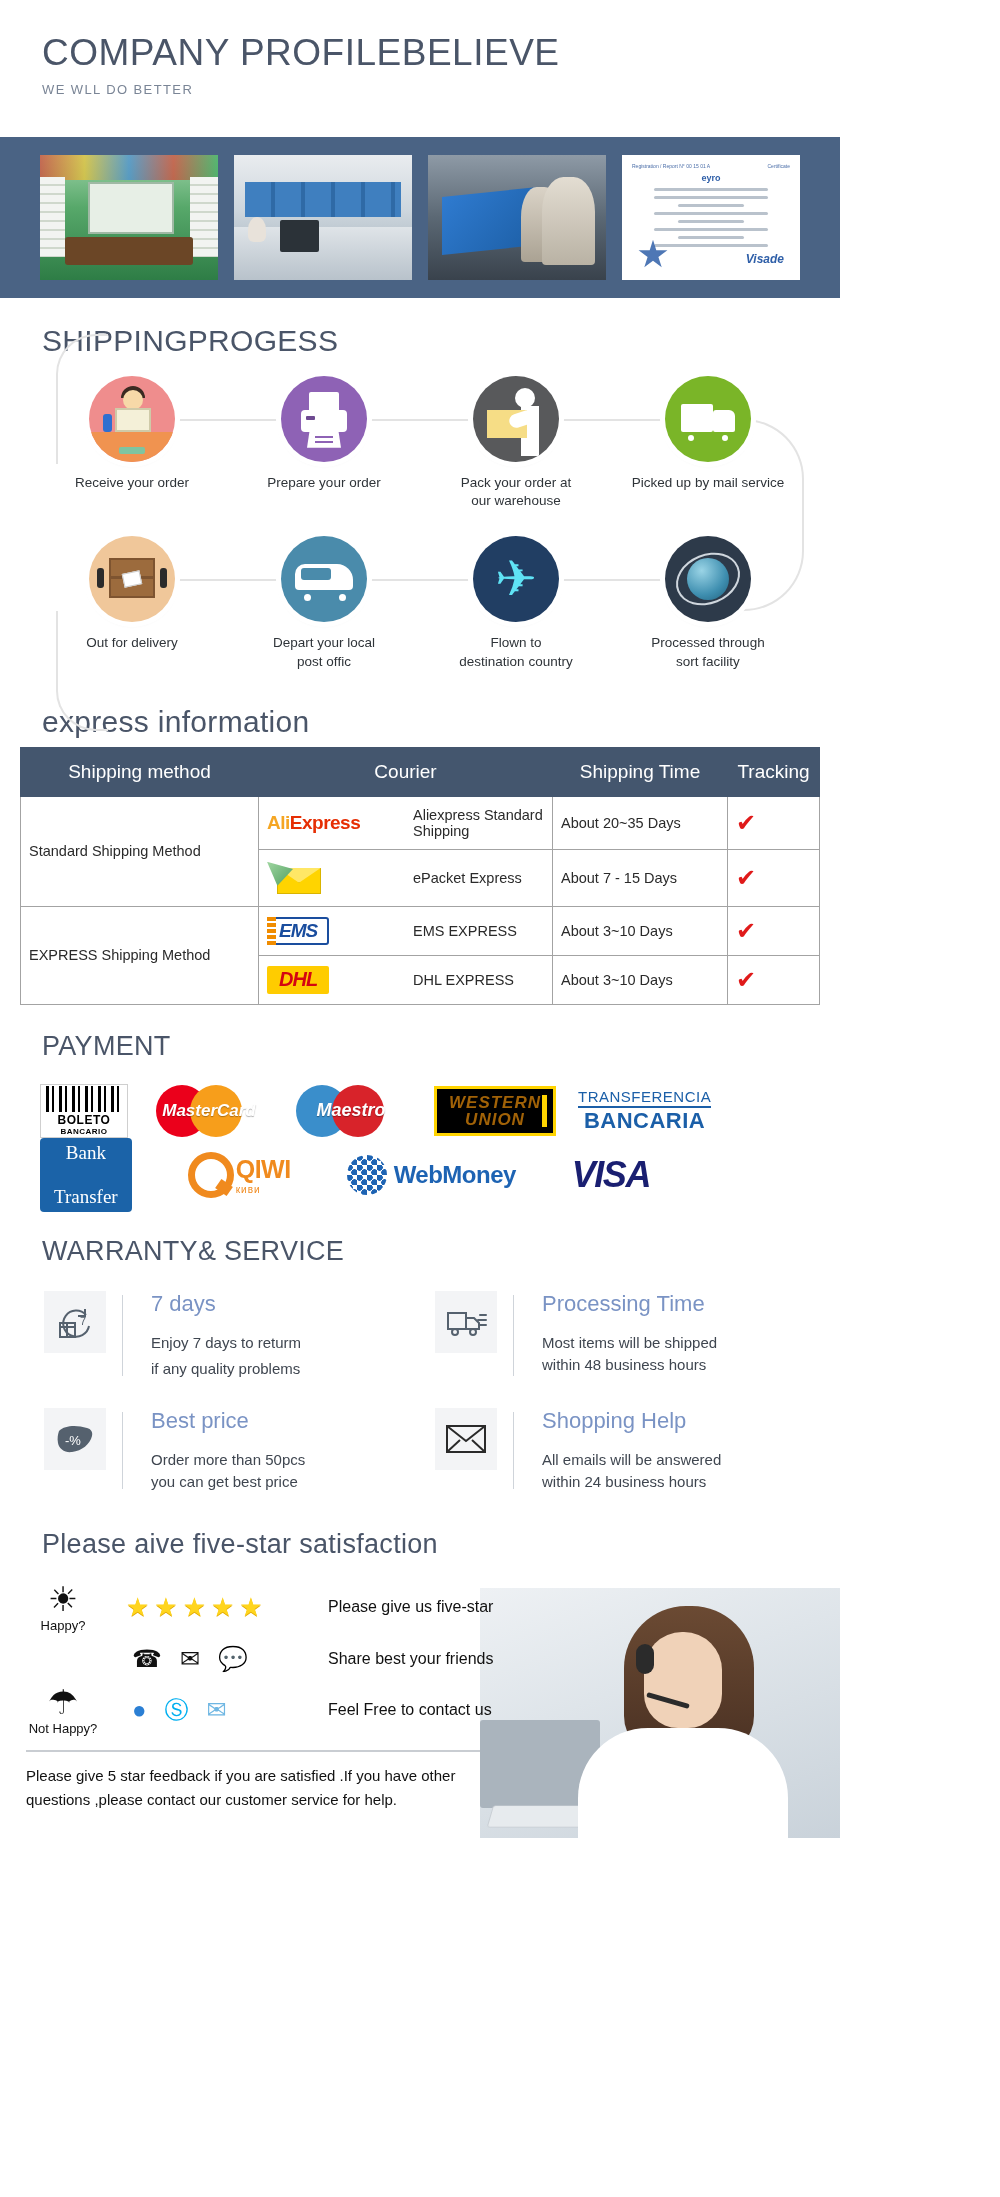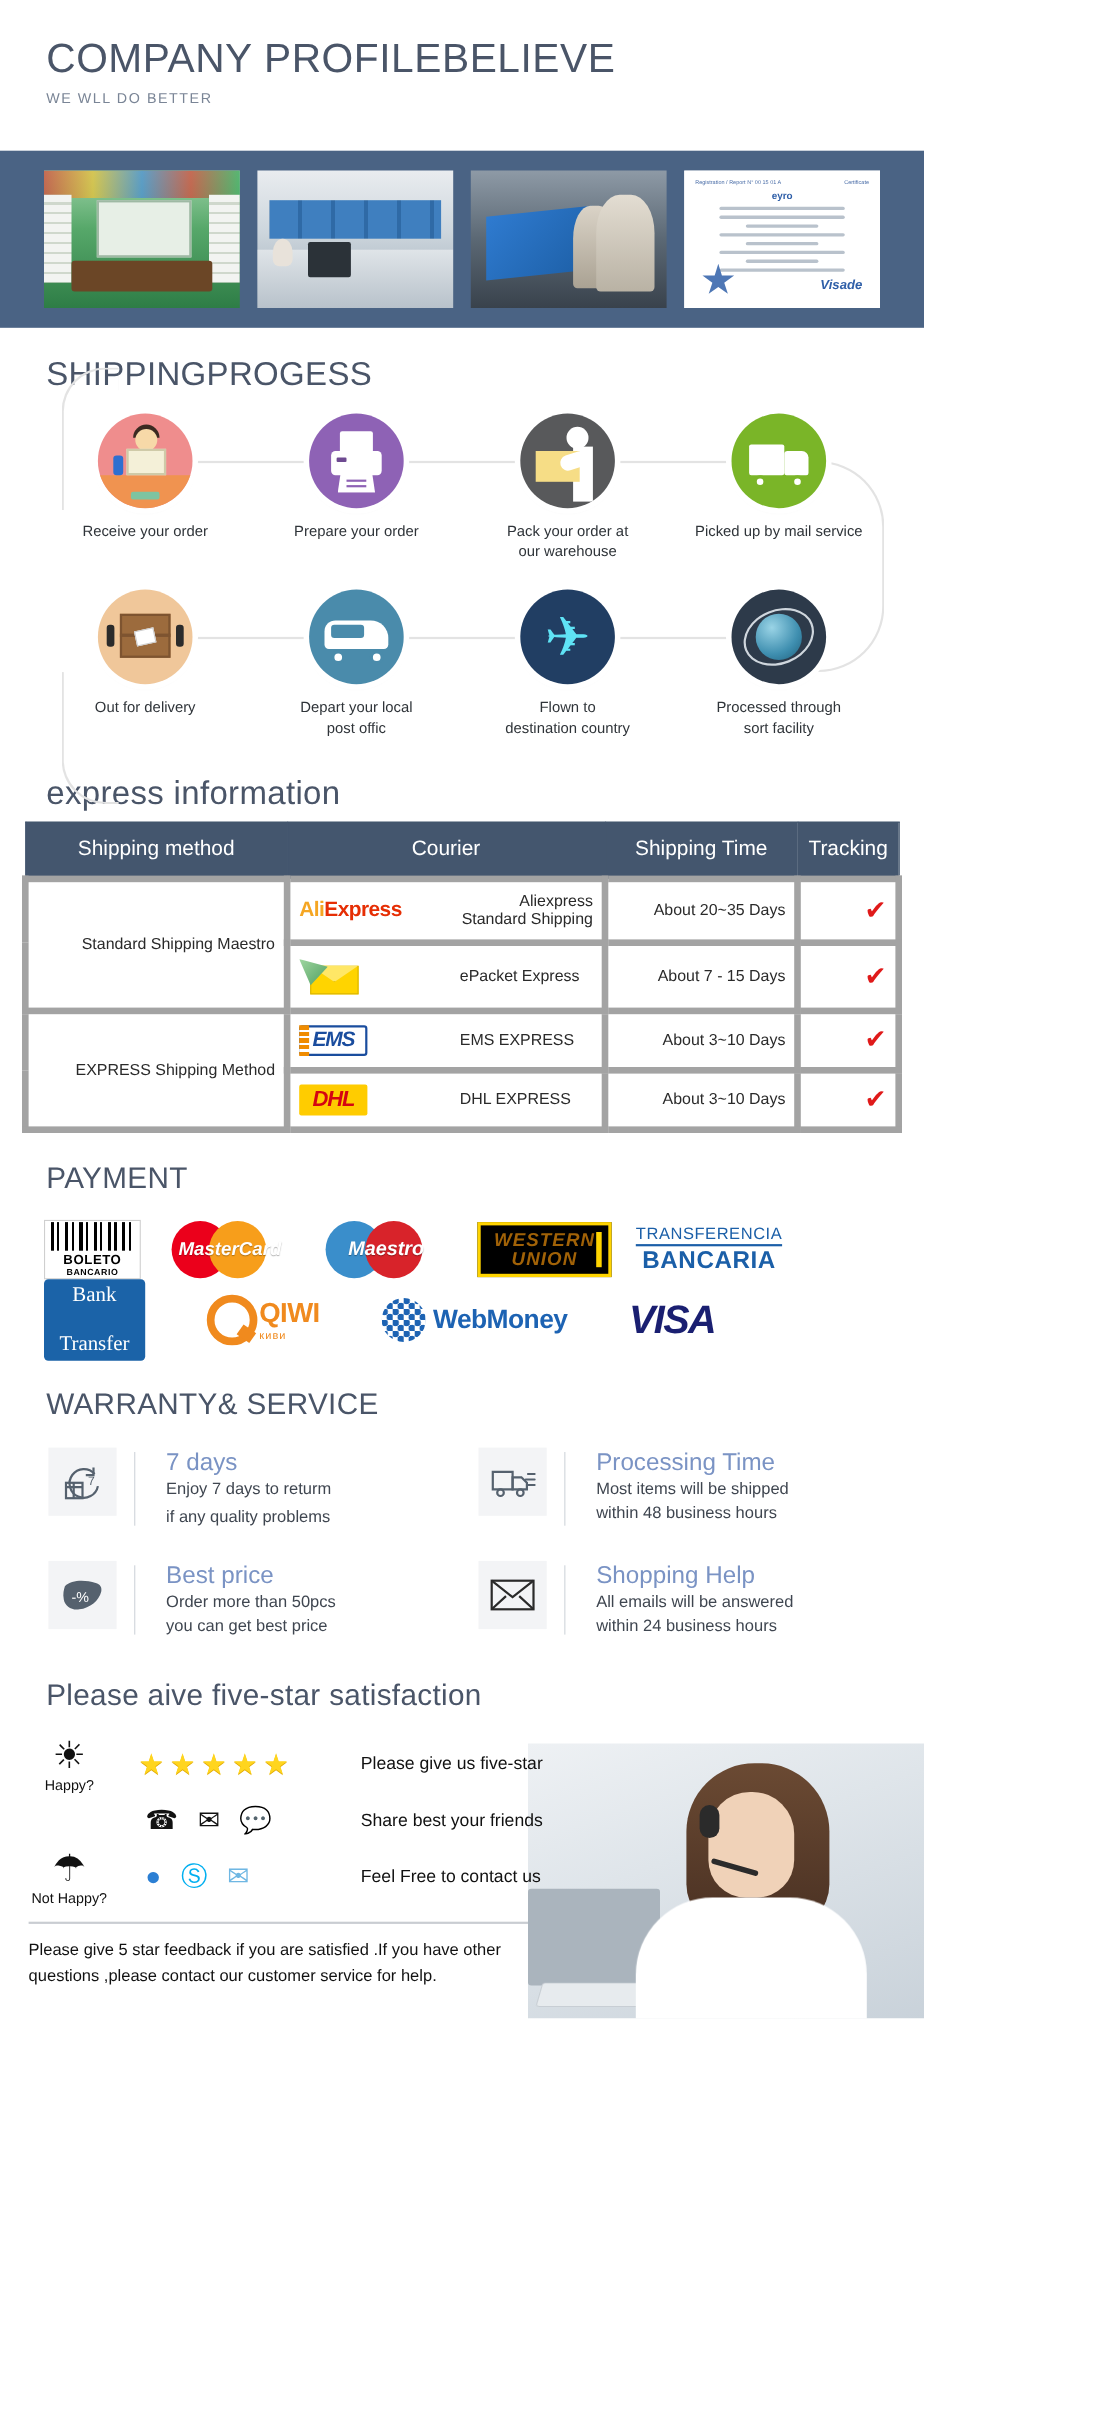--- a/index.html
+++ b/index.html
@@ -162,22 +162,22 @@
                    border-radius:50%; transform:rotate(-22deg);}
 
   
   .table-wrap { padding: 4px 20px 0 20px; }
   table.express { width: 100%; border-collapse: collapse; }
   table.express th {
     background: #44566e; color: #fff; font-weight: 400; font-size: 19px;
     padding: 13px 6px; border: 1px solid #44566e; text-align: center;
   }
   table.express td {
-    border: 6px solid #a3a3a3; padding: 10px 8px; font-size: 14.5px;
-    color: #2a2a2a; text-align: right; vertical-align: middle; background:#fff;
+    border: 1px solid #a3a3a3; padding: 10px 8px; font-size: 14.5px;
+    color: #2a2a2a; text-align: left; vertical-align: middle; background:#fff;
   }
   td.method { font-size: 14.5px; width: 238px; }
   td.courier { text-align: left; padding-left: 14px; }
   td.time { width: 175px; font-size: 14.5px; }
   td.track { width: 92px; }
   .courier-cell { display: flex; align-items: center; gap: 18px; }
   .courier-logo { width: 128px; flex: none; display: flex; align-items: center; justify-content: flex-start; }
   .courier-name { font-size: 14.5px; color: #2a2a2a; }
   .tick { color: #e01a1a; font-size: 24px; line-height: 1; }
 
@@ -262,21 +262,21 @@
   .warranty { padding: 4px 44px 10px 44px; }
   .war-grid { display: grid; grid-template-columns: 1fr 1fr; gap: 28px 30px; margin-top: 16px; }
   .war-item { display: flex; align-items: flex-start; gap: 16px; }
   .war-icon {
     width: 62px; height: 62px; flex: none; background:#f3f4f6; display:flex;
     align-items:center; justify-content:center; color:#55616e;
   }
   .war-bar { width: 1px; background: #cfd4da; align-self: stretch; margin: 4px 0; }
   .war-text { padding-left: 12px; }
   .war-h { font-size: 22px; color: #7a93c4; font-weight: 400; line-height: 1.2; }
-  .war-p { font-size: 15px; color: #3f4650; line-height: 1.45; margin-top: 1px; }
+  .war-p { font-size: 15px; color: #3f4650; line-height: 1.45; margin-top: 15px; }
 
   
   .fivestar { padding: 6px 26px 26px 26px; position: relative; }
   .fs-grid { margin-top: 12px; position: relative; z-index: 2; }
   .fs-row { display: flex; align-items: center; gap: 20px; margin-bottom: 14px; }
   .fs-face { width: 74px; flex: none; text-align: center; }
   .fs-face .glyph { font-size: 34px; line-height: 1; color: #111; }
   .fs-face .cap { font-size: 13px; color: #111; margin-top: 2px; }
   .fs-stars { display: flex; gap: 5px; width: 188px; flex: none; padding-left: 6px; }
   .fs-stars .st { color: #ffd51e; font-size: 26px; text-shadow: 0 1px 0 #e0a800; line-height: 1; }
@@ -458,21 +458,21 @@
       <thead>
         <tr>
           <th>Shipping method</th>
           <th>Courier</th>
           <th>Shipping Time</th>
           <th>Tracking</th>
         </tr>
       </thead>
       <tbody>
         <tr>
-          <td class="method" rowspan="2">Standard Shipping Maestro</td>
+          <td class="method" rowspan="2">Standard Shipping Method</td>
           <td class="courier">
             <div class="courier-cell">
               <div class="courier-logo">
                 <span class="logo-ali"><span class="a">Ali</span><span class="e">Express</span></span>
               </div>
               <span class="courier-name">Aliexpress Standard Shipping</span>
             </div>
           </td>
           <td class="time">About 20~35 Days</td>
           <td class="track"><span class="tick">✔</span></td>

